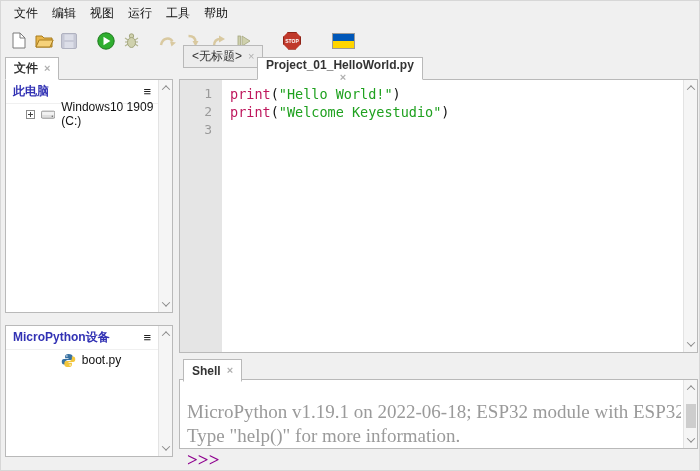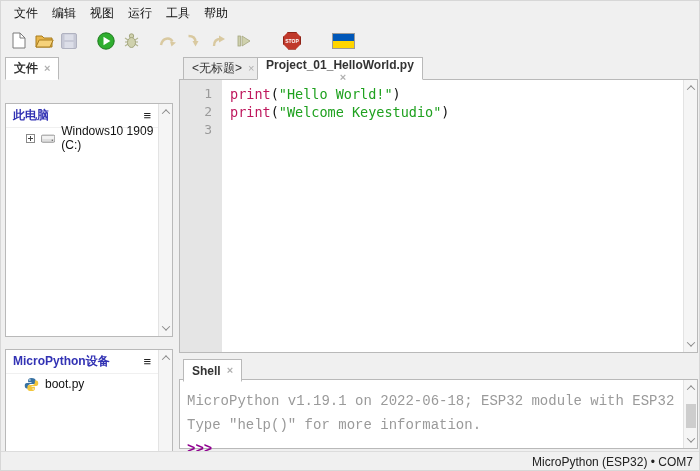--- a/index.html
+++ b/index.html
@@ -25,21 +25,21 @@
     border:1px solid #8e2418; }
   .stop-octagon span { color:#fff; font-size:5px; font-weight:bold; letter-spacing:0; }
   .flag { width:23px; height:16px; border:1px solid #9a9a9a; }
   .flag .b { height:7px; background:#0057b8; }
   .flag .y { height:7px; background:#ffd500; }
   
   .tab { position:absolute; height:23px; display:inline-flex; align-items:center;
     padding:0 8px; border:1px solid #b9b9b9; background:#ececec; color:#333; z-index:3; }
   .tab.active { background:#fff; border-bottom:1px solid #fff; font-weight:bold; }
   .tab .close { margin-left:6px; color:#b0b0b0; font-size:11px; line-height:1; }
-  .panel { position:absolute; background:#fff; border:1px solid #b9b9b9;margin-top:24px; }
+  .panel { position:absolute; background:#fff; border:1px solid #b9b9b9; }
   .panel-header { display:flex; align-items:center; height:24px; padding:0 7px;
     color:#3232b4; font-weight:bold; border-bottom:1px solid #f0f0f0; }
   .hamburger { margin-left:auto; font-size:13px; color:#222; font-weight:bold; line-height:1; }
   
   .vscroll { position:absolute; top:0; right:0; width:14px; height:100%;
     background:#f5f5f5; border-left:1px solid #e3e3e3; }
   .sb-arrow { position:absolute; left:0; width:14px; height:14px;
     display:flex; align-items:center; justify-content:center; }
   .sb-arrow.up { top:1px; } .sb-arrow.down { bottom:1px; }
   .chev { width:6px; height:6px; border-right:1.6px solid #8a8a8a; border-bottom:1.6px solid #8a8a8a; }
@@ -62,22 +62,22 @@
   .gutter div { height:18px; line-height:18px; padding-right:10px; }
   .code { flex:1; padding:5px 0 0 8px;
     font-family:"DejaVu Sans Mono","Liberation Mono",monospace; font-size:13.5px; color:#000; }
   .code .cl { height:18px; line-height:18px; white-space:pre; }
   .tok-name { color:#be185d; }
   .tok-string { color:#1fa11f; }
   .tok-punct { color:#111; }
   
   .shell-body { position:absolute; left:178px; top:378px; width:519px; height:70px;
     background:#fff; border:1px solid #b9b9b9; }
-  .shell-text { position:absolute; left:7px; top:9px; right:16px;
-    font-family:Liberation Mono, monospace; font-size:14px;
+  .shell-text { position:absolute; left:7px; top:20px; right:16px;
+    font-family:Liberation Serif, serif; font-size:19px;
     color:#9a9a9a; line-height:24px; white-space:nowrap; overflow:hidden; }
   .shell-prompt { color:#8f008f; font-weight:bold; }
   
   .statusbar { position:absolute; left:0; top:450px; width:700px; height:21px;
     display:flex; align-items:center; justify-content:flex-end; padding-right:8px;
     background:#f0f0f0; border-top:1px solid #dcdcdc; color:#222; }
 </style>
 </head>
 <body>
 
@@ -205,39 +205,39 @@
         </div>
     </div>
   </div>
 
   <div class="panel" style="left:4px; top:324px; width:168px; height:132px;">
     <div style="margin-right:14px;">
       <div class="panel-header">
         <span>MicroPython设备</span>
         <span class="hamburger">≡</span>
       </div>
-      <div class="tree-item" style="padding-left:18px;">
+      <div class="tree-item" style="padding-left:18px;justify-content:center;">
         <svg width="15" height="15" viewBox="0 0 16 16">
           <path d="M7.9 1 C5.6 1 4.4 2 4.4 3.6 V5.6 H8 v0.9 H3.1 C1.5 6.5 0.8 7.6 0.8 9.4 c0 1.8 0.8 2.8 2.3 2.8 h1.3 V10.1 c0-1.6 1.3-2.6 2.8-2.6 h3 c1.4 0 2.2-0.9 2.2-2.3 V3.6 C12.4 2 11 1 7.9 1 z M6.3 2.4 a0.8 0.8 0 1 1 0 1.6 a0.8 0.8 0 0 1 0-1.6 z" fill="#3771a2"></path>
           <path d="M8.1 15 c2.3 0 3.5-1 3.5-2.6 V10.4 H8 v-0.9 h4.9 c1.6 0 2.3-1.1 2.3-2.9 c0-1.8-0.8-2.8-2.3-2.8 h-1.3 v2.1 c0 1.6-1.3 2.6-2.8 2.6 h-3 c-1.4 0-2.2 0.9-2.2 2.3 v1.6 C3.6 14 5 15 8.1 15 z M9.7 13.6 a0.8 0.8 0 1 1 0-1.6 a0.8 0.8 0 0 1 0 1.6 z" fill="#f2c63c"></path>
         </svg>
         <span class="tree-label">boot.py</span>
       </div>
     </div>
     <div class="vscroll">
       <div class="sb-arrow up">
           <div class="chev up"></div>
         </div>
       <div class="sb-arrow down">
           <div class="chev down"></div>
         </div>
     </div>
   </div>
 
-  <div class="tab" style="left:182px; top:56px;justify-content:space-between;">
+  <div class="tab" style="left:182px; top:44px;justify-content:space-between;">
     <span>&lt;无标题&gt;</span>
     <span class="close">×</span>
   </div>
   <div class="tab active" style="left:256px; top:56px;flex-direction:column;">
     <span>Project_01_HelloWorld.py</span>
     <span class="close">×</span>
   </div>
 
   <div class="editor-body">
     <div class="gutter">
@@ -275,17 +275,14 @@
       <div class="sb-arrow up">
           <div class="chev up"></div>
         </div>
       <div class="sb-thumb" style="top:24px; height:24px;"></div>
       <div class="sb-arrow down">
           <div class="chev down"></div>
         </div>
     </div>
   </div>
 
-  <div class="statusbar">
-    <span>MicroPython (ESP32)  •  COM7</span>
-  </div>
 
 </div>
 
 </body></html>

